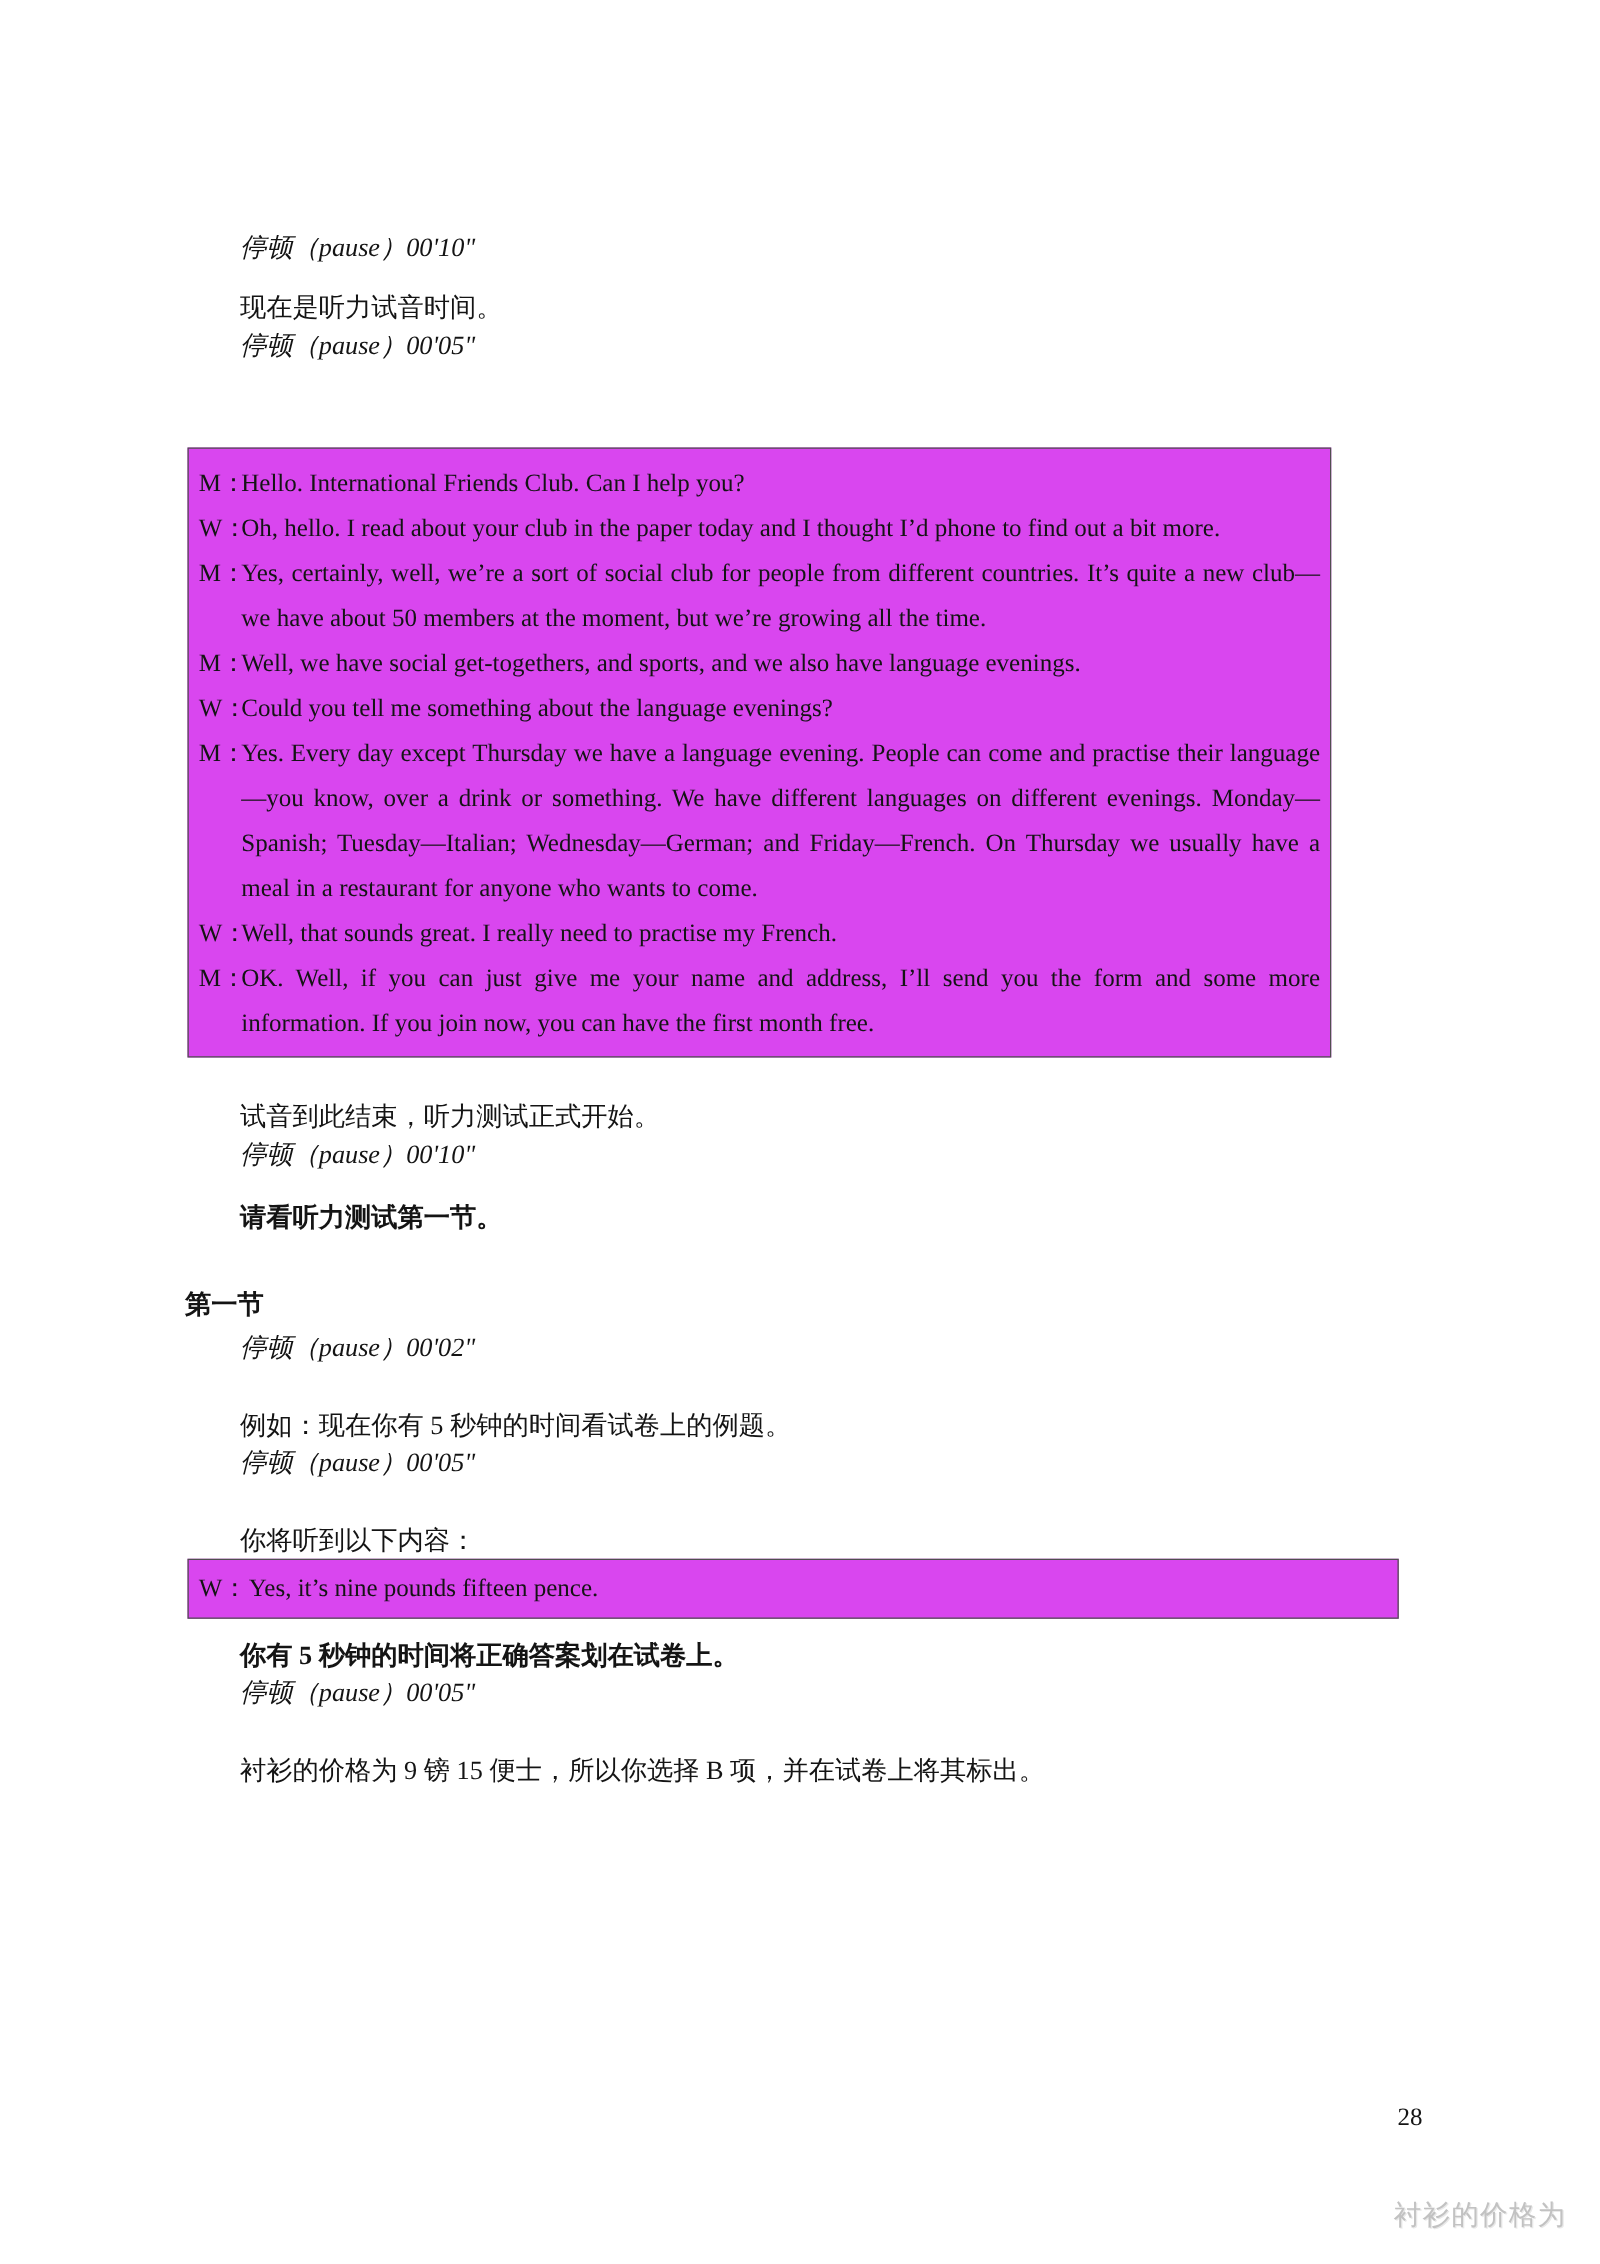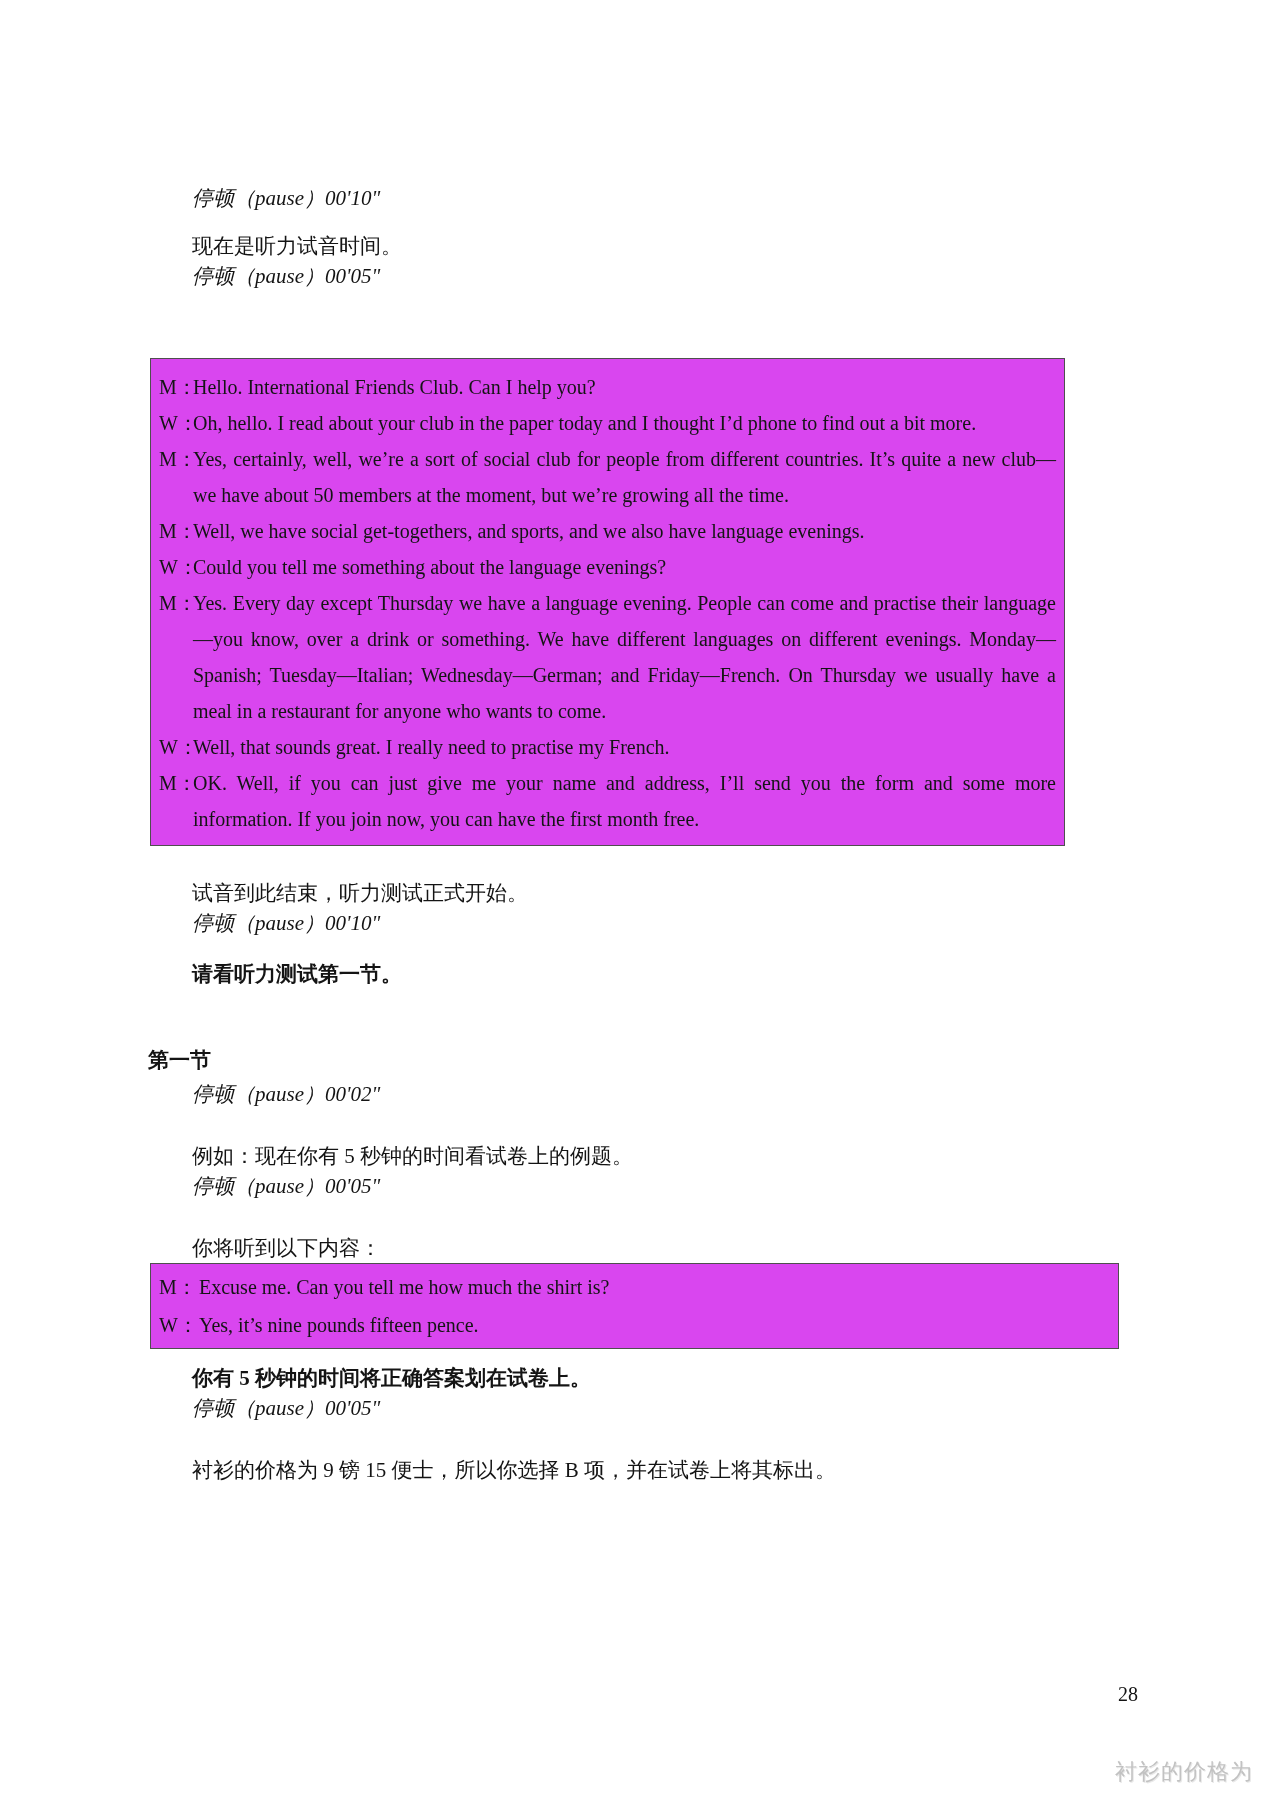--- a/index.html
+++ b/index.html
@@ -82,21 +82,21 @@
     letter-spacing:1px;
     color:#c2c2c2;
     text-shadow:1px 1px 0 #e9e9e9;
   }
   
   .mt-pause1{margin-top:183px;}
   .mt-intro{margin-top:18px;}
   .mt-box1{margin-top:67px;}
   .mt-after1{}
   .mt-bold{margin-top:21px;font-family:Liberation Serif, serif;}
-  .mt-h1{margin-top:56px;}
+  .mt-h1{margin-top:40px;}
   .mt-para{margin-top:32px;}
   .mt-pauseA{margin-top:4px;}
   .mt-box2{margin-top:0px;}
   .mt-after2{margin-top:14px;font-weight:bold;}
 </style>
 </head>
 <body>
 
 <div class="page">
   <div class="content">
@@ -131,21 +131,20 @@
 
     <div class="bold-cn mt-h1">第一节</div>
 
     <div class="pause mt-pauseA">停顿（pause）00'02"</div>
     <div class="cn indent">例如：现在你有 5 秒钟的时间看试卷上的例题。</div>
     <div class="pause">停顿（pause）00'05"</div>
     <div class="cn indent">你将听到以下内容：</div>
 
     <div class="dialog-box box2 mt-box2">
 
-        <div class="turn"><span class="speaker">M：</span><span>Excuse me. Can you tell me how much the shirt is?</span></div>
 
         <div class="turn"><span class="speaker">W：</span><span>Yes, it’s nine pounds fifteen pence.</span></div>
       </div>
 
     <div class="cn indent mt-after2">你有 5 秒钟的时间将正确答案划在试卷上。</div>
     <div class="pause">停顿（pause）00'05"</div>
     <div class="cn indent">衬衫的价格为 9 镑 15 便士，所以你选择 B 项，并在试卷上将其标出。</div>
 
   </div>
 

